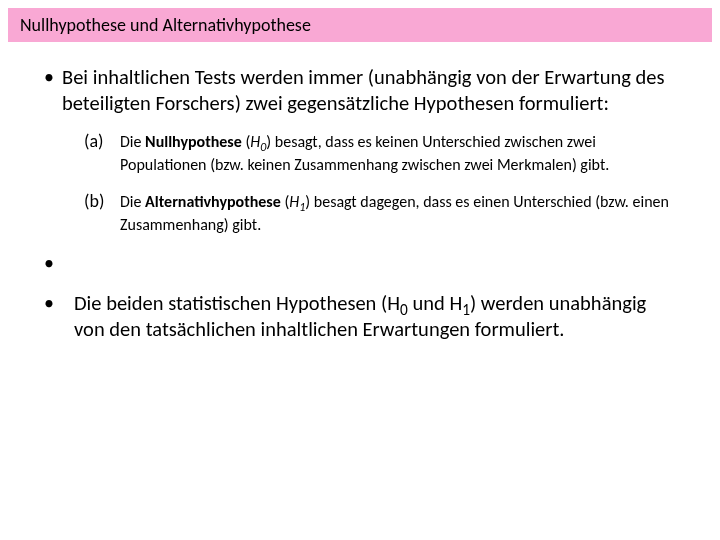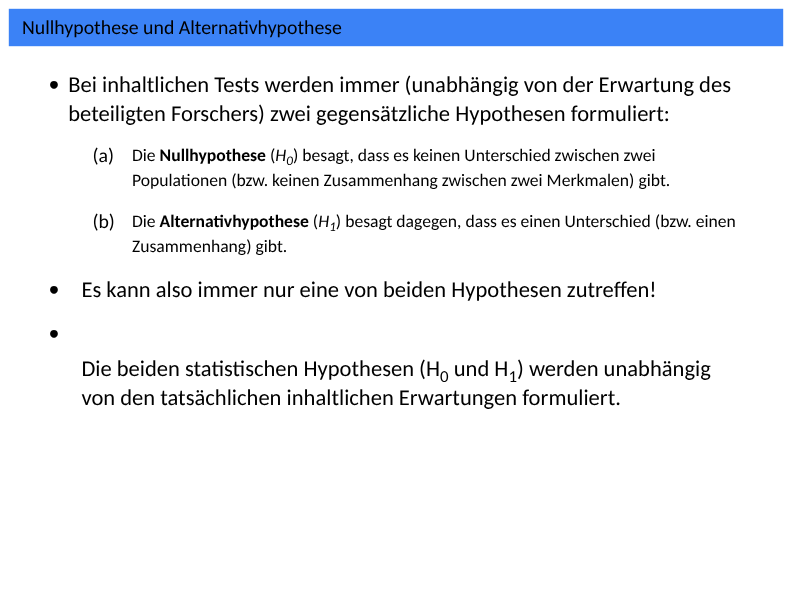--- a/index.html
+++ b/index.html
@@ -1,18 +1,18 @@
 <!DOCTYPE html>
 <html><head>
 <meta charset="utf-8">
 <style>
   * { margin: 0; padding: 0; box-sizing: border-box; }
   html, body { width: 720px; height: 540px; background: #fff; font-family: Calibri, "Segoe UI", Arial, sans-serif; color: #000; }
   .slide { width: 720px; height: 540px; position: relative; padding: 0; }
-  .title-bar { background: #3b82f6; padding: 6px 4px 6px 12px; margin: 8px 8px 0 8px; }
+  .title-bar { background: #f9a8d4; padding: 6px 4px 6px 12px; margin: 8px 8px 0 8px; }
   .title-bar h1 { font-size: 18px; font-weight: 400; font-family: Calibri, Arial, sans-serif; }
   .content { padding: 22px 44px 0 44px; }
   .bullet-main { display: flex; margin-bottom: 14px; }
   .bullet-main .dot { width: 18px; flex-shrink: 0; font-size: 20px; line-height: 26px; }
   .bullet-main .txt { font-size: 20.5px; line-height: 26px; }
   .sub-list { padding-left: 40px; margin-top: 6px; margin-bottom: 10px; }
   .sub-item { display: flex; margin-bottom: 14px; }
   .sub-item .marker { width: 36px; flex-shrink: 0; font-size: 18px; line-height: 23px; }
   .sub-item .txt { font-size: 16px; line-height: 23px; }
   b { font-weight: 700; }
@@ -42,24 +42,23 @@
         <div class="txt"><span>Die </span><b>Nullhypothese</b><span> (</span><i>H</i><i class="sub0">0</i><span>) besagt, dass es keinen Unterschied zwischen zwei Populationen (bzw. keinen Zusammenhang zwischen zwei Merkmalen) gibt.</span></div>
       </div>
       <div class="sub-item">
         <div class="marker">(b)</div>
         <div class="txt"><span>Die </span><b>Alternativhypothese</b><span> (</span><i>H</i><i class="sub0">1</i><span>) besagt dagegen, dass es einen Unterschied (bzw. einen Zusammenhang) gibt.</span></div>
       </div>
     </div>
 
     <div class="bullet-main" style="margin-top:6px;">
       <div class="dot">•</div>
-      <div class="txt" style="padding-left:12px;">Es kann also immer nur eine von beiden Hypothesen zutreffen!</div>
     </div>
 
     <div class="bullet-main" style="margin-top:10px;">
       <div class="dot">•</div>
-      <div class="txt" style="padding-left:12px;margin-top:32px;"><span>Die beiden statistischen Hypothesen (H</span><span class="sub0">0</span><span> und H</span><span class="sub0">1</span><span>) werden unabhängig von den tatsächlichen inhaltlichen Erwartungen formuliert.</span></div>
+      <div class="txt" style="padding-left:12px;"><span>Die beiden statistischen Hypothesen (H</span><span class="sub0">0</span><span> und H</span><span class="sub0">1</span><span>) werden unabhängig von den tatsächlichen inhaltlichen Erwartungen formuliert.</span></div>
     </div>
 
   </div>
 
 
 </div>
 
 </body></html>

